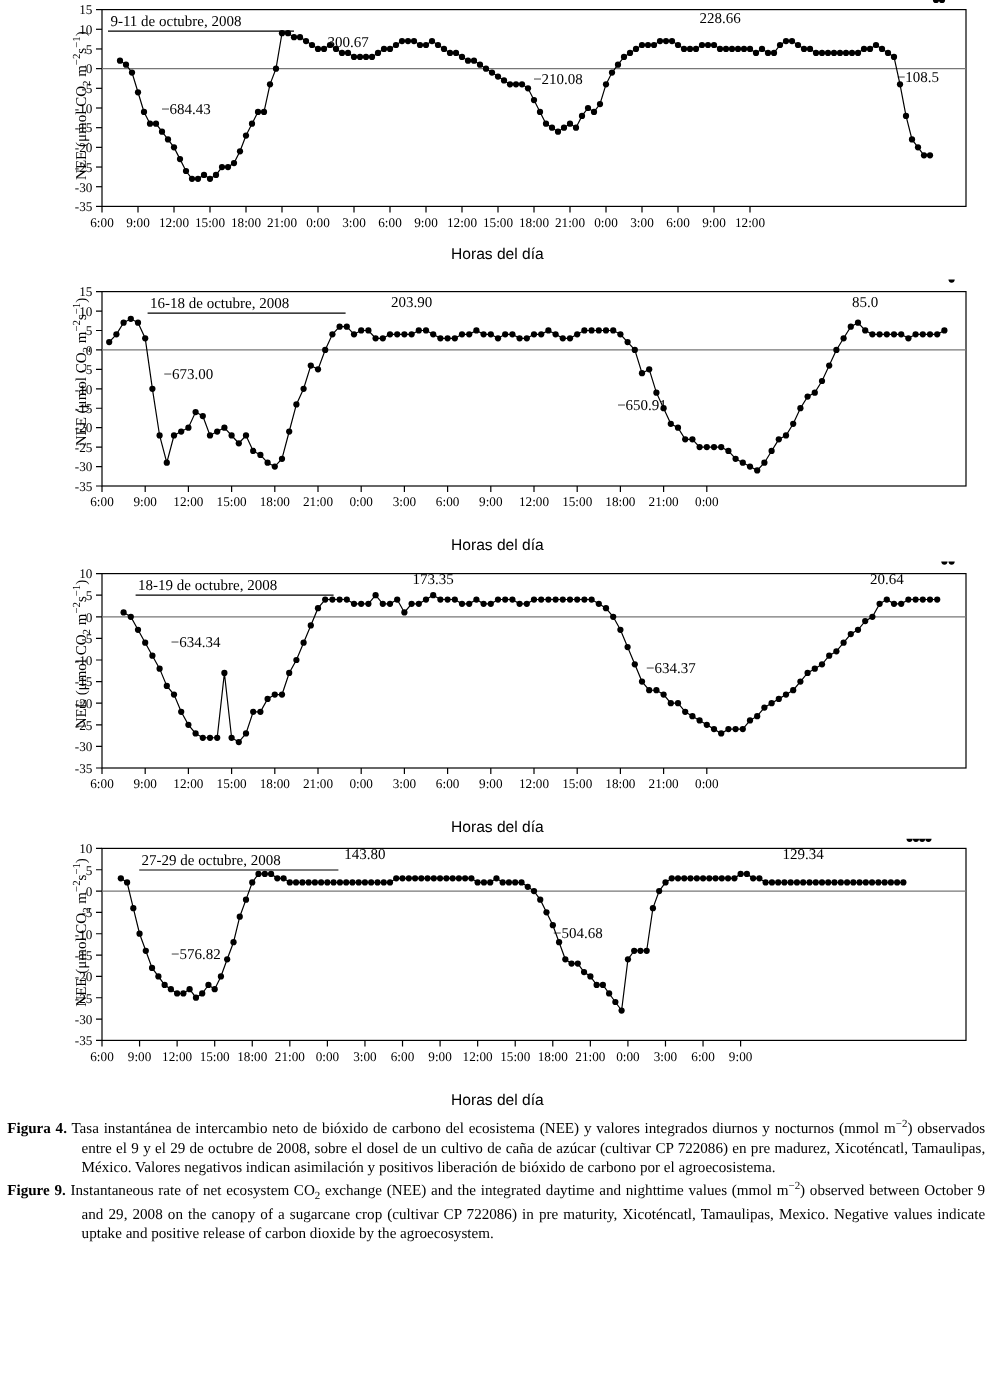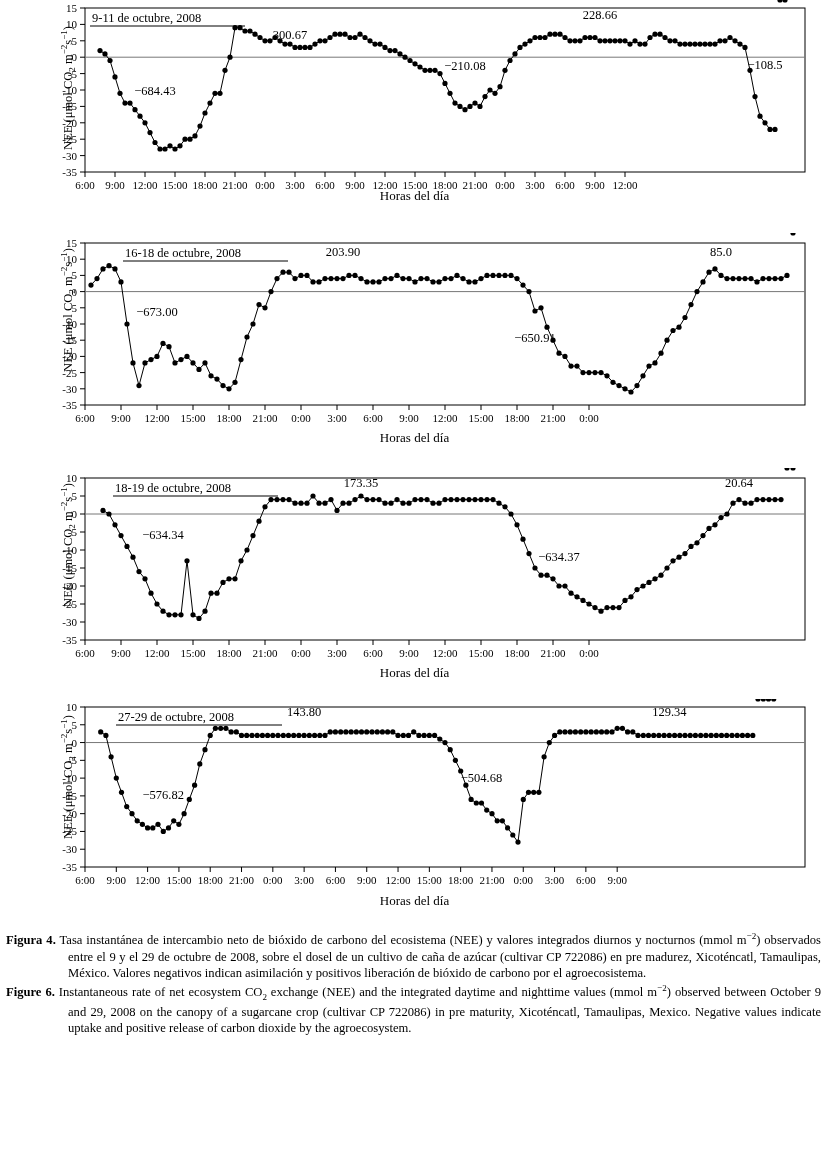--- a/index.html
+++ b/index.html
@@ -8,22 +8,22 @@
 
   .panel{position:relative;width:829px;}
   .plot-wrap{position:relative;margin:0 auto;}
   .ylabel{
     position:absolute;left:2px;top:50%;
     transform:translateY(-50%) rotate(-90deg);
     transform-origin:center center;
     white-space:nowrap;font-size:12.5px;font-family:"Liberation Serif",serif;
   }
   .xlabel{
-    text-align:center;font-size:13px;font-family:Liberation Serif, serif;
-    margin-top:0;
+    text-align:center;font-size:13px;font-family:Liberation Sans, sans-serif;
+    margin-top:16px;
   }
   svg{display:block;}
   .tick-text{font-family:"Liberation Serif",serif;font-size:11px;fill:#000;}
   .ann-text{font-family:"Liberation Serif",serif;font-size:12.5px;fill:#000;}
   .title-text{font-family:"Liberation Serif",serif;font-size:12.5px;fill:#000;}
 
   .caption{
     margin:16px 8px 0 6px;font-family:"Liberation Serif",serif;
     font-size:12.6px;line-height:1.30;text-align:justify;
   }
@@ -839,18 +839,18 @@
       <div class="xlabel" style="position:absolute;left:0;top:208px;width:829px;">Horas del día</div>
     </div>
   </div>
 
   <div class="caption">
     <p class="cap-ind">
       <span class="cap-lbl">Figura 4.</span>
       <span class="cap-bold">Tasa instantánea de intercambio neto de bióxido de carbono del ecosistema (NEE) y valores integrados diurnos y nocturnos (mmol m<sup>−2</sup>) observados entre el 9 y el 29 de octubre de 2008, sobre el dosel de un cultivo de caña de azúcar (cultivar CP 722086) en pre madurez, Xicoténcatl, Tamaulipas, México. Valores negativos indican asimilación y positivos liberación de bióxido de carbono por el agroecosistema.</span>
     </p>
     <p class="cap-ind">
-      <span class="cap-lbl">Figure 6.</span>
+      <span class="cap-lbl">Figure 9.</span>
       <span class="cap-bold">Instantaneous rate of net ecosystem CO<sub>2</sub> exchange (NEE) and the integrated daytime and nighttime values (mmol m<sup>−2</sup>) observed between October 9 and 29, 2008 on the canopy of a sugarcane crop (cultivar CP 722086) in pre maturity, Xicoténcatl, Tamaulipas, Mexico. Negative values indicate uptake and positive release of carbon dioxide by the agroecosystem.</span>
     </p>
   </div>
 
 </div>
 
 </body></html>

